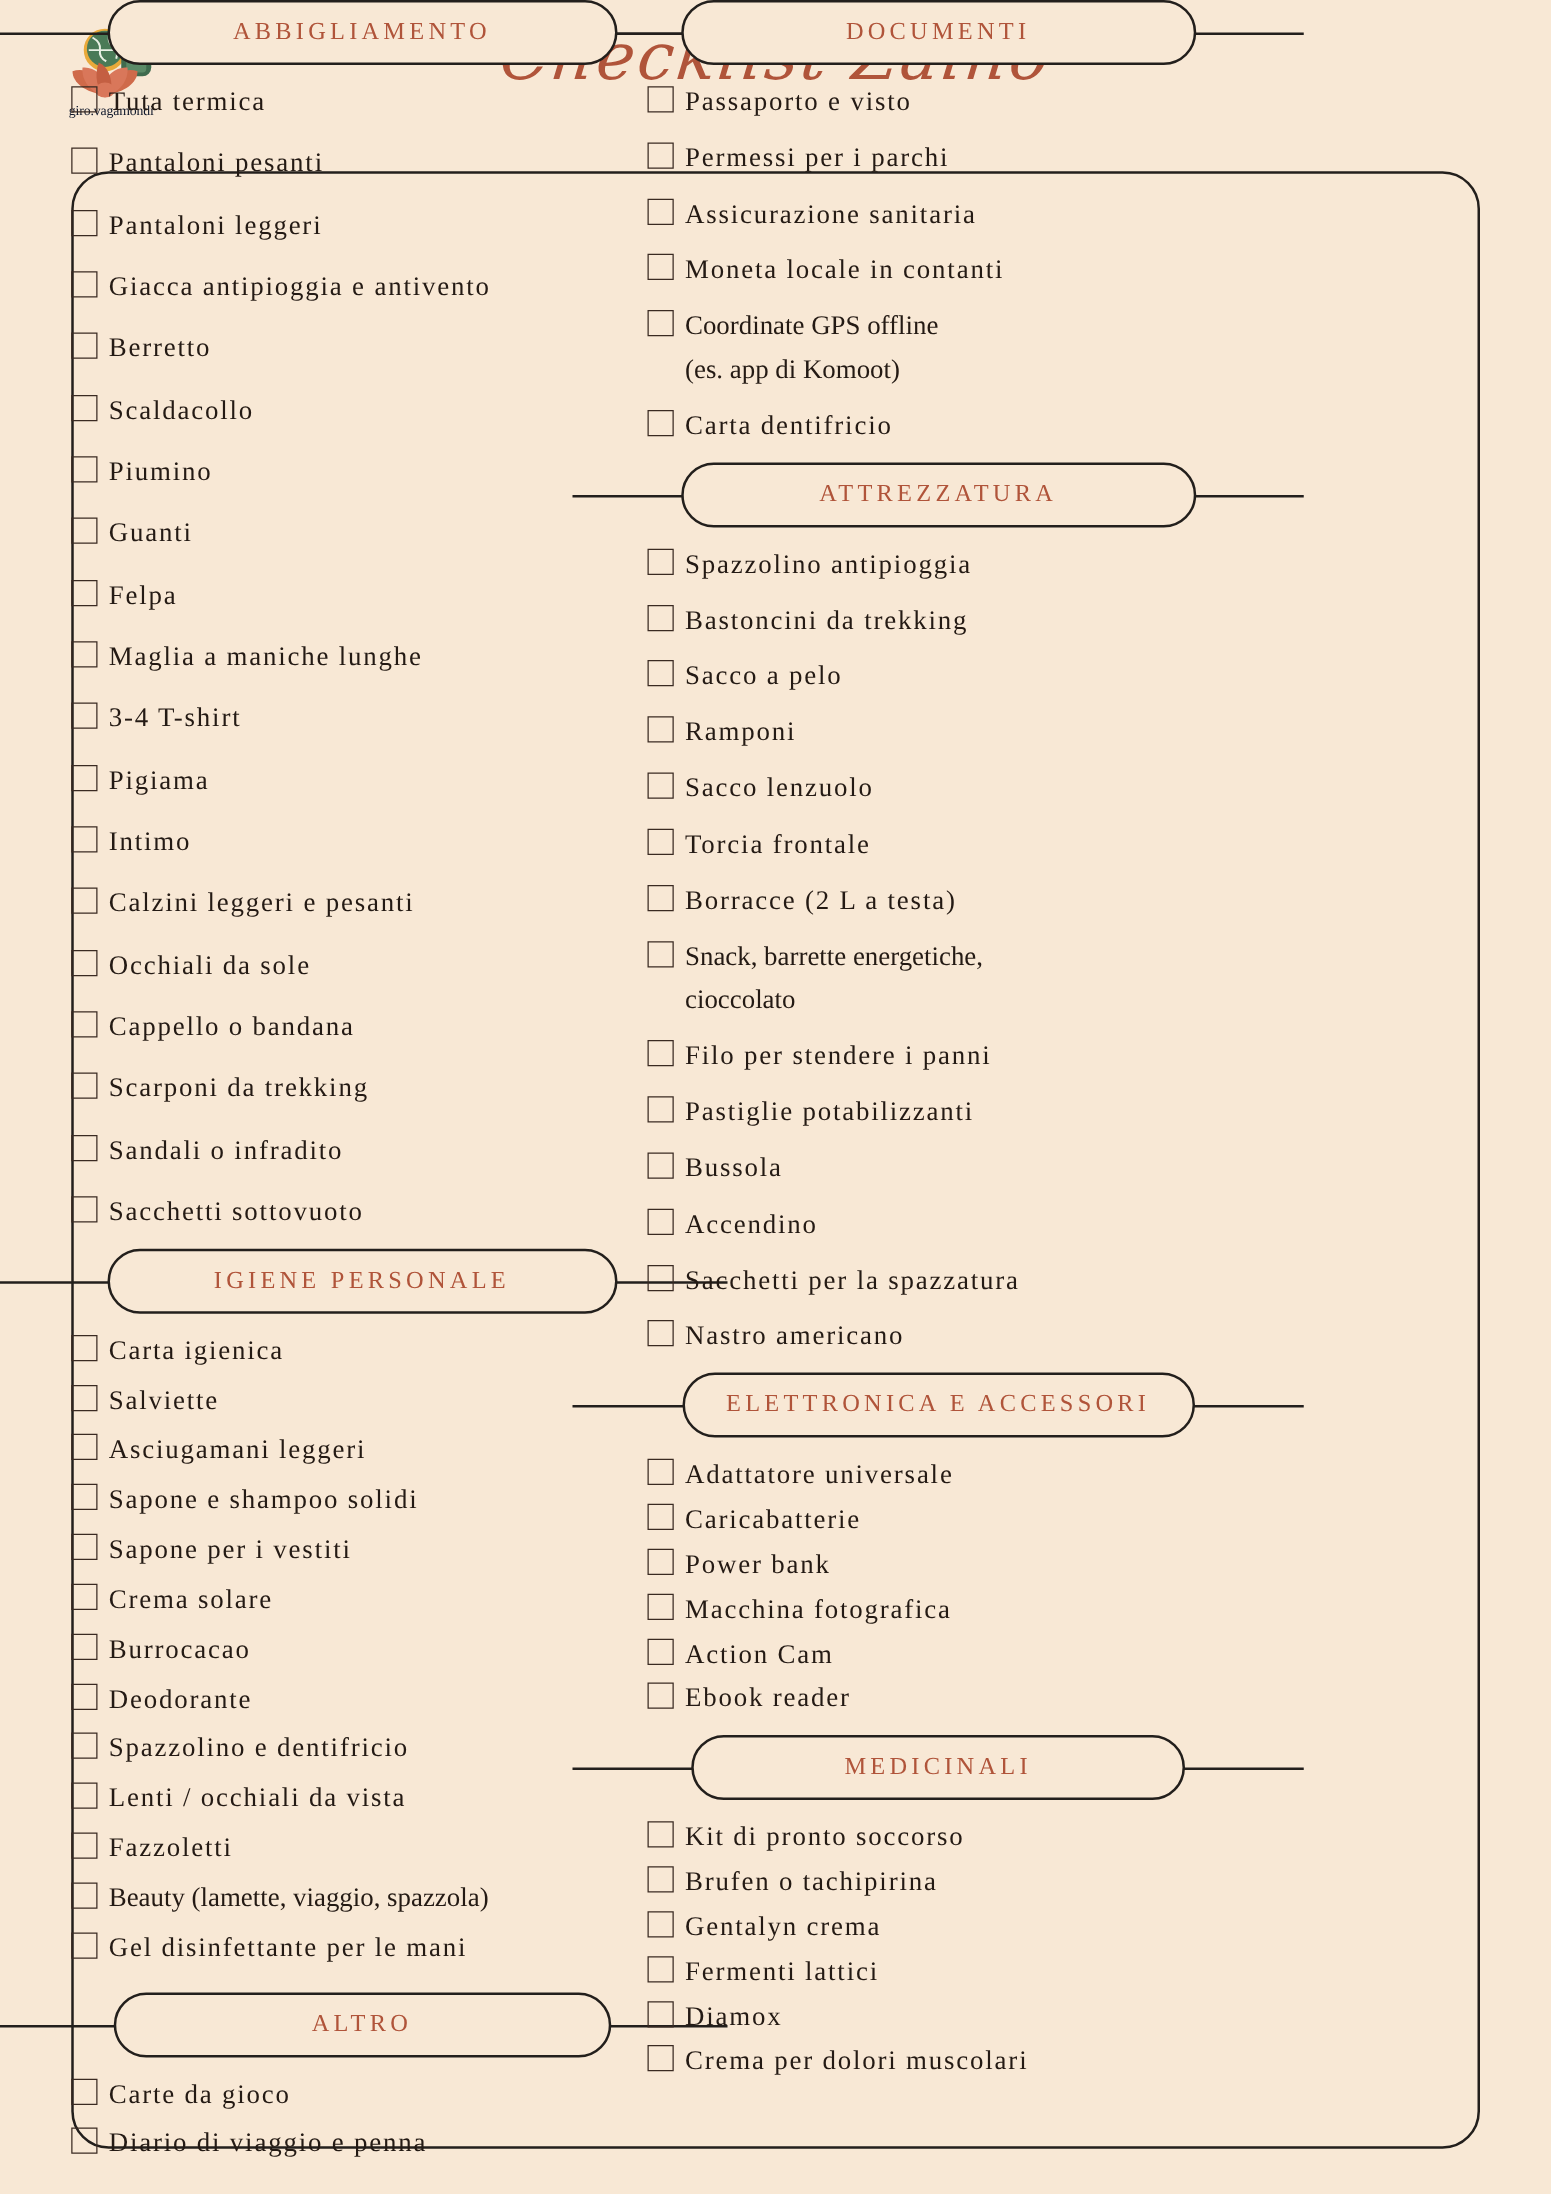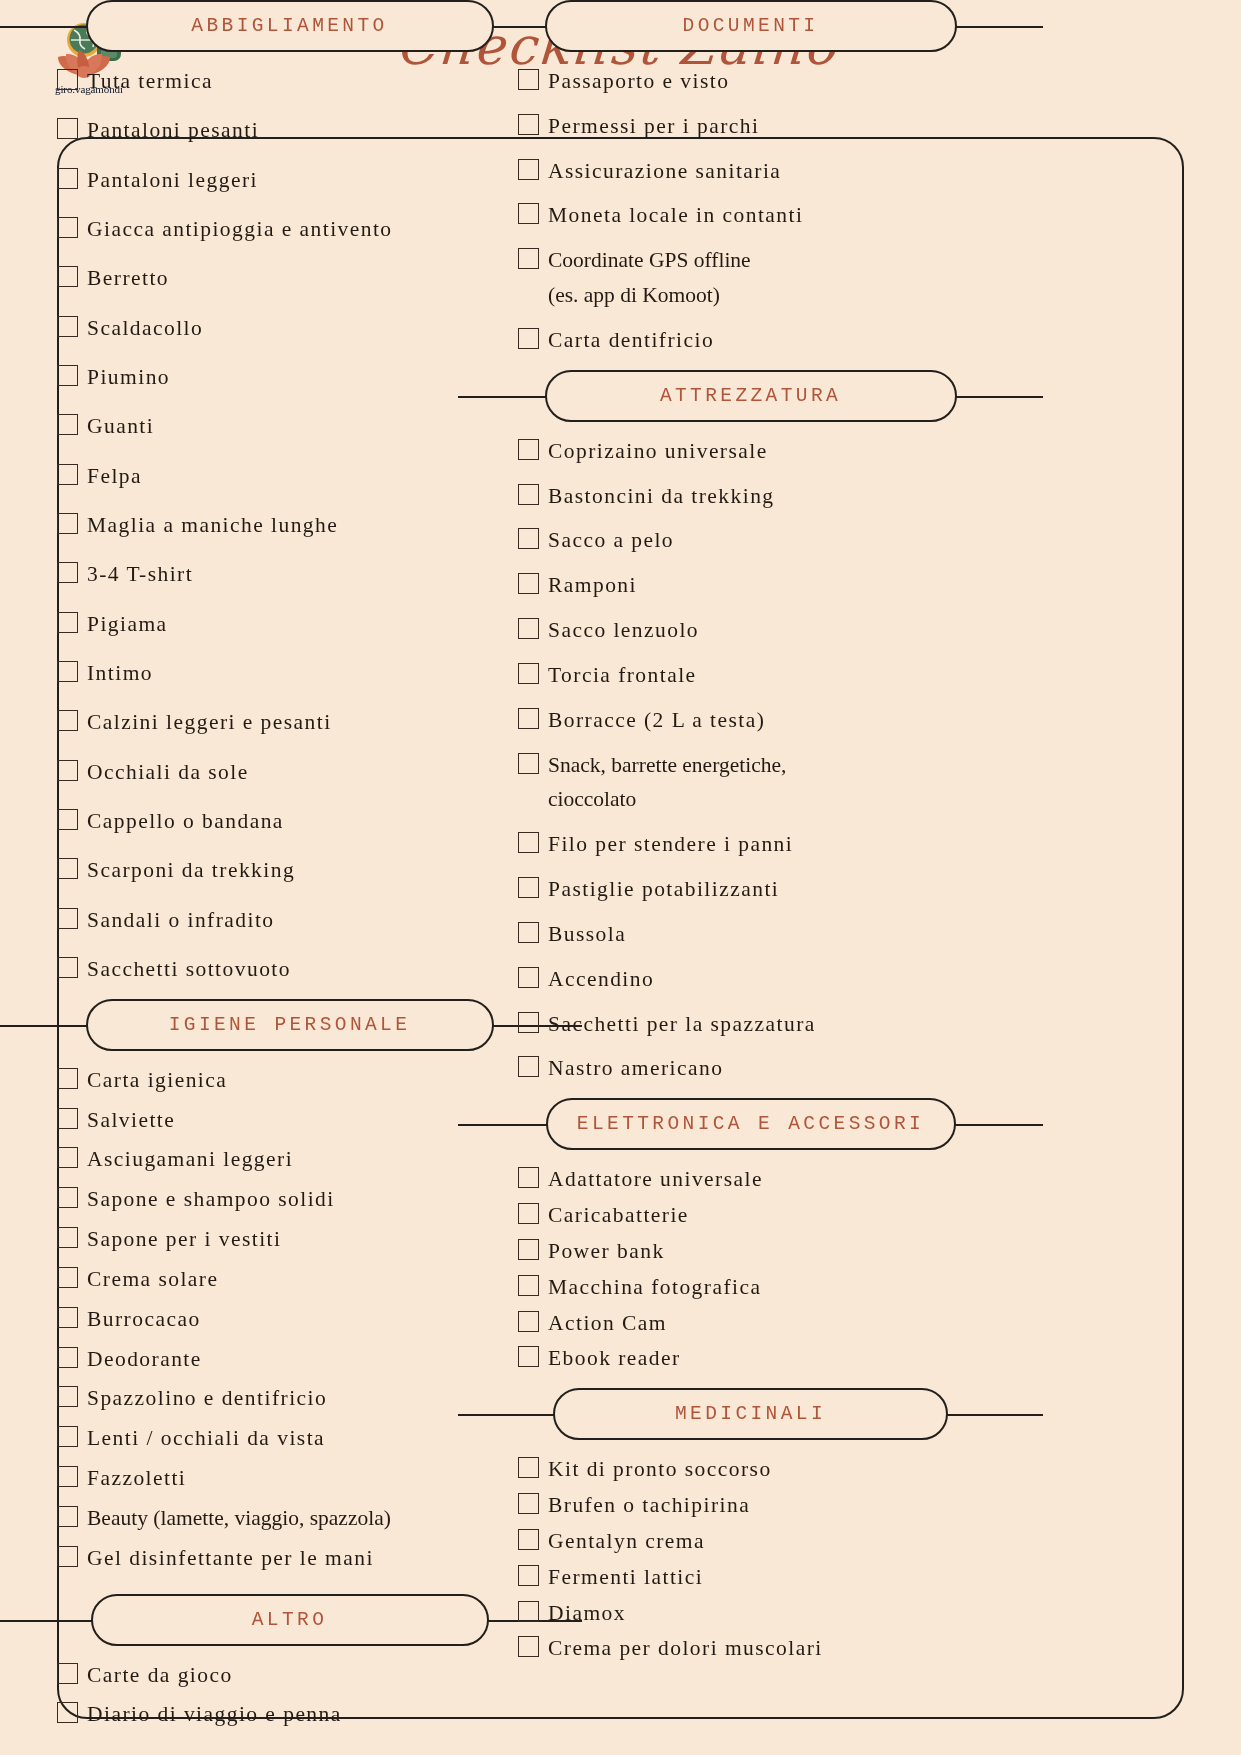--- a/index.html
+++ b/index.html
@@ -108,21 +108,21 @@
     background: #f8e8d5;
     border: 2.2px solid #231f1c;
     border-radius: 30px;
     height: 52px;
     display: flex;
     align-items: center;
     justify-content: center;
     padding: 0 26px;
   }
   .sec-head .capsule-label {
-    font-family: Liberation Mono, monospace;
+    font-family: Liberation Serif, serif;
     font-size: 19.5px;
     letter-spacing: 3.4px;
     color: #b0543a;
     white-space: nowrap;
     text-transform: uppercase;
   }
 
   
   .cap-w-abbigliamento { width: 408px; }
   .cap-w-igiene        { width: 408px; }
@@ -423,21 +423,21 @@
         <div class="section">
           <div class="sec-head">
             <div class="rule"></div>
             <div class="capsule cap-w-attrezzatura">
               <span class="capsule-label">ATTREZZATURA</span>
             </div>
           </div>
           <div class="items sp-md">
             <div class="item">
               <span class="cbox"></span>
-              <span class="label">Coprizaino universale</span>
+              <span class="label">Spazzolino antipioggia</span>
             </div>
             <div class="item">
               <span class="cbox"></span>
               <span class="label">Bastoncini da trekking</span>
             </div>
             <div class="item">
               <span class="cbox"></span>
               <span class="label">Sacco a pelo</span>
             </div>
             <div class="item">

